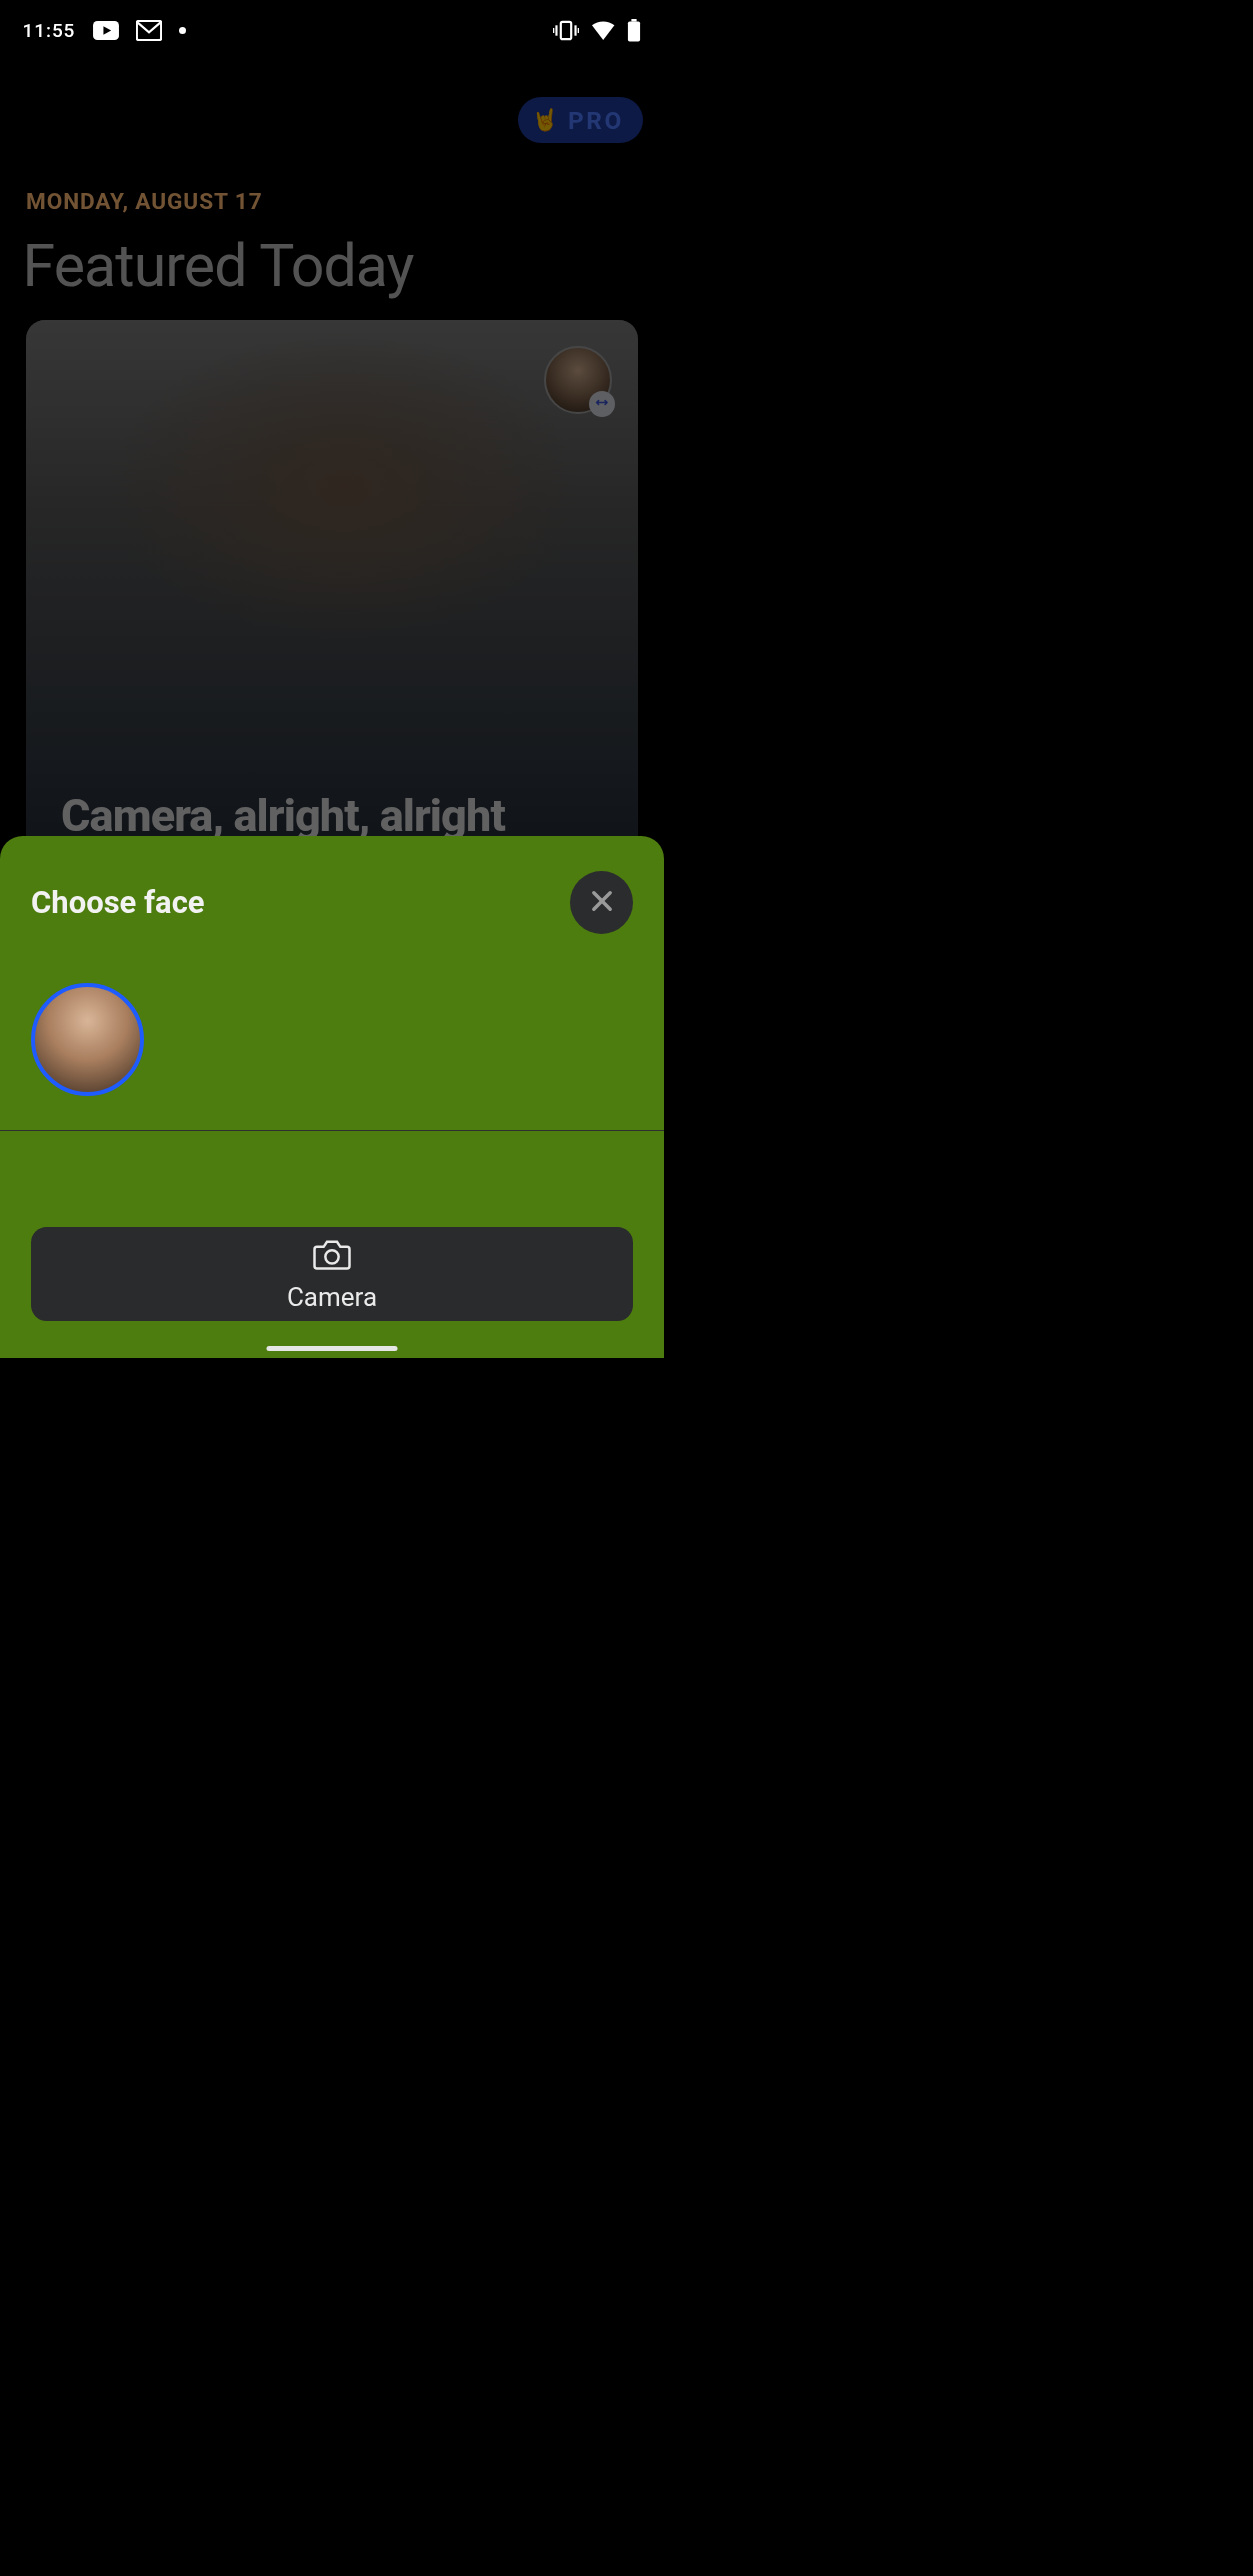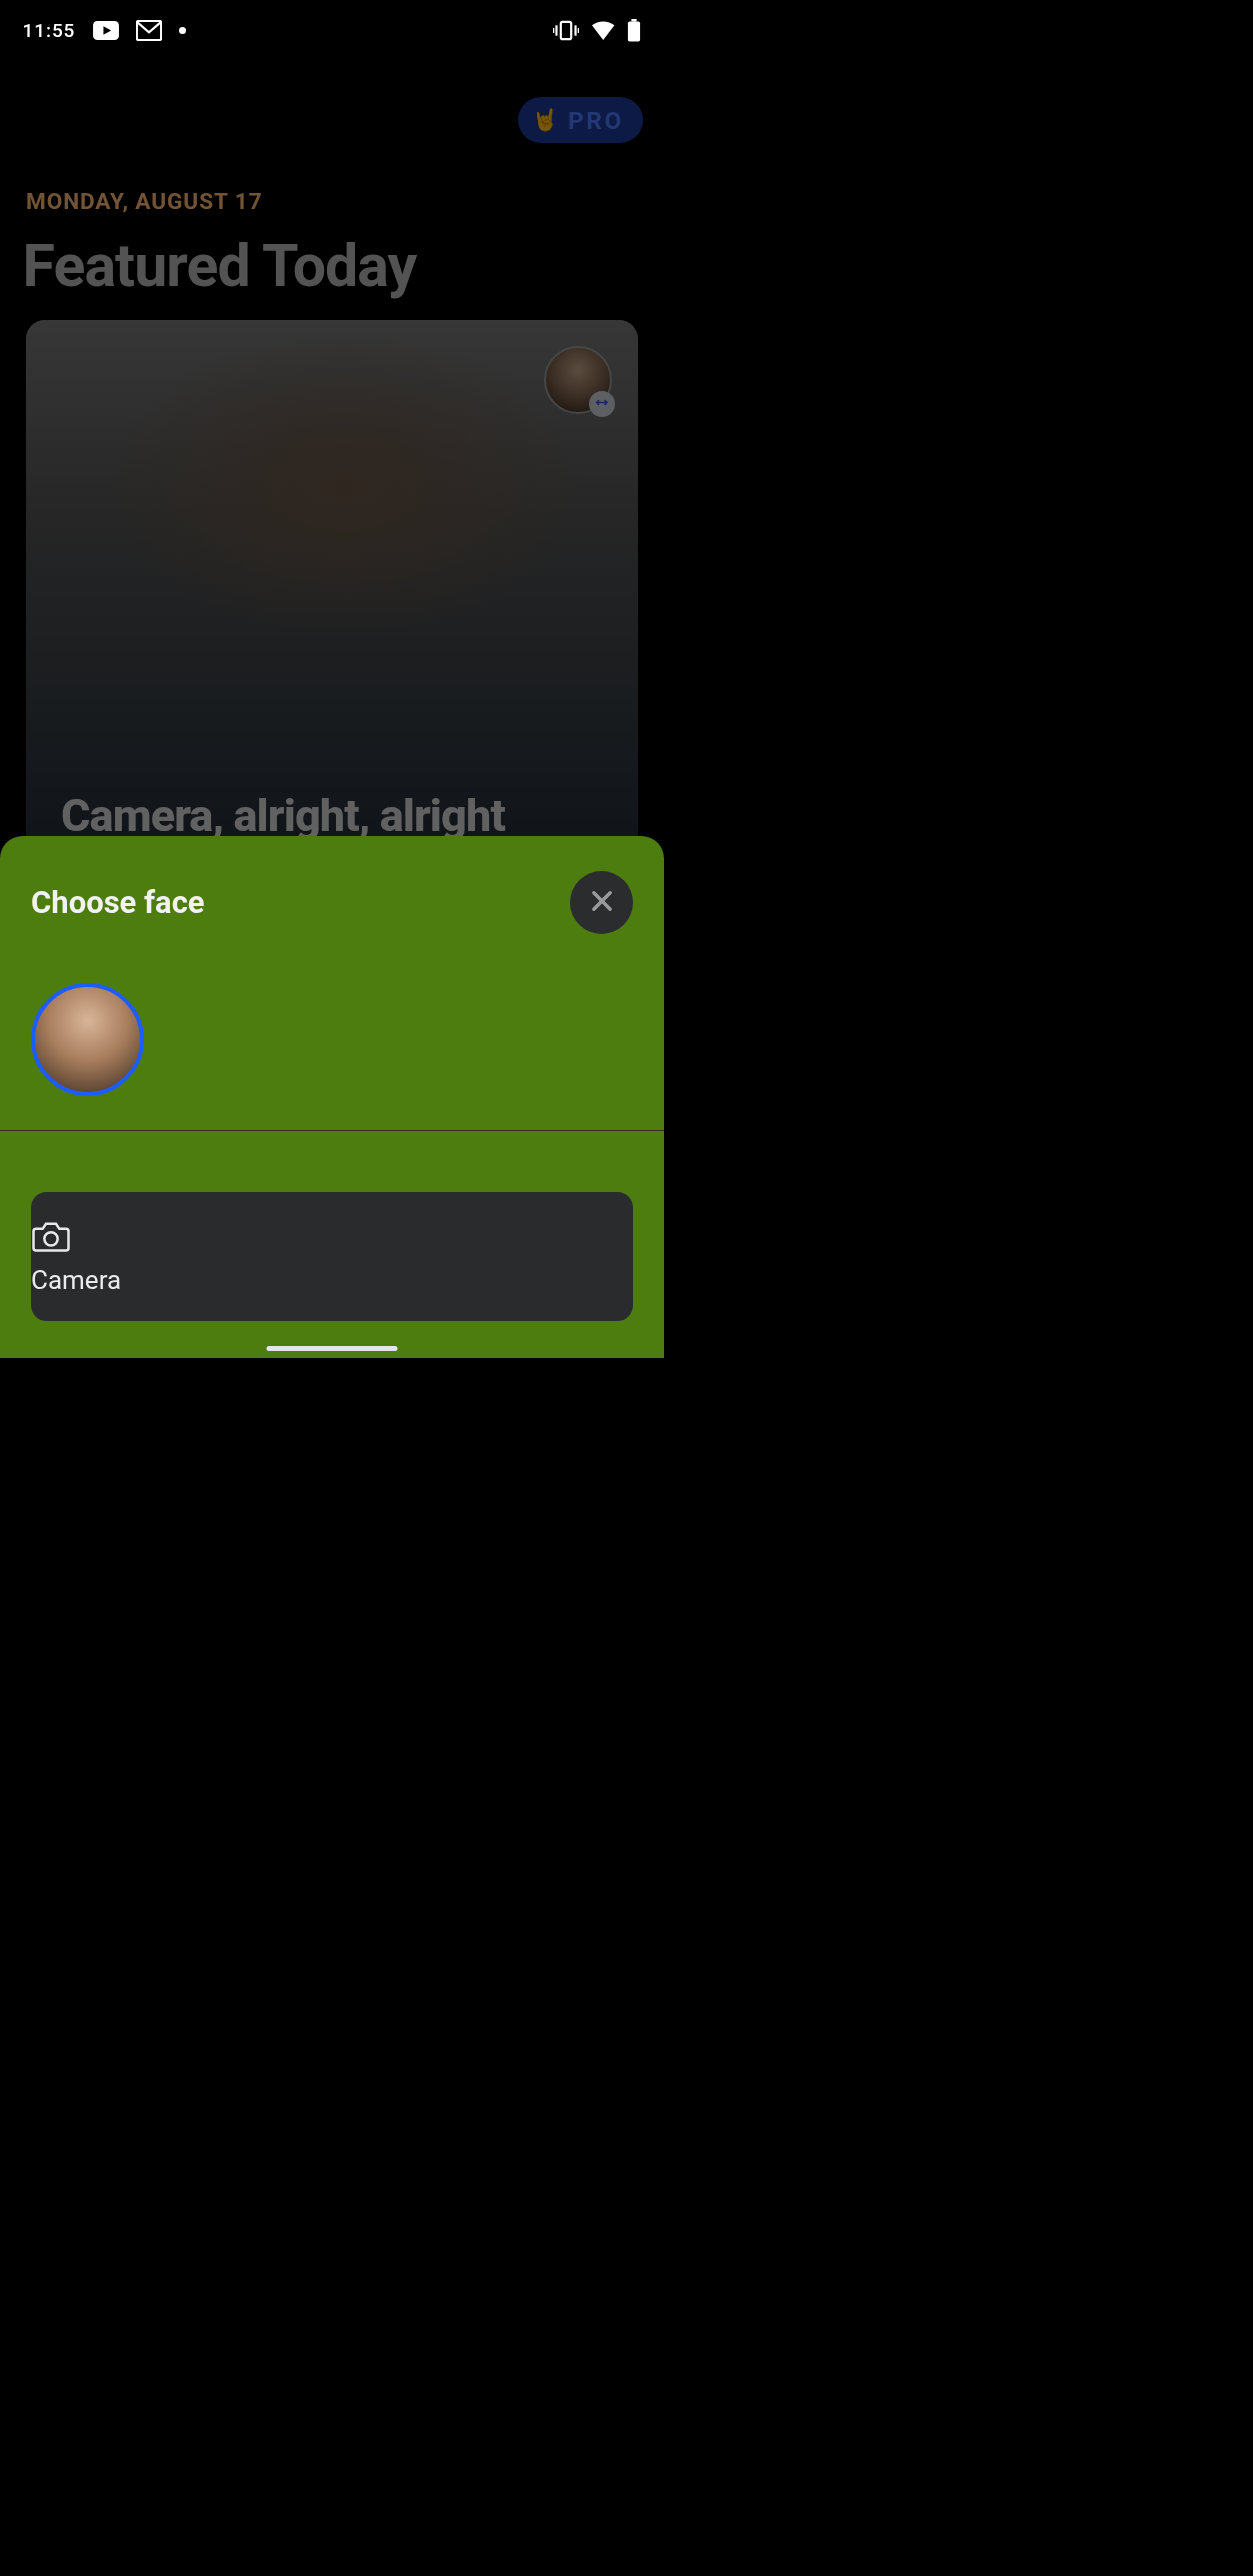--- a/index.html
+++ b/index.html
@@ -55,21 +55,21 @@
   .pro-badge .emoji { font-size: 21px; filter: saturate(1.2); }
 
   .date-line {
     margin: 110px 0 0 26px;
     font-size: 22.6px; font-weight: 700;
     letter-spacing: 0.9px;
     color: #fdba74;
   }
   .page-title {
     margin: 15.7px 0 0 22.6px;
-    font-size: 59px; font-weight: 700;
+    font-size: 59px; font-weight: 400;
     color: #b9b9b9;
     letter-spacing: -0.9px;
   }
 
   .feature-card {
     position: absolute; left: 26px; right: 26px; top: 320px;
     height: 557px;
     border-radius: 19px;
     overflow: hidden;
     background: #3a3a3a;
@@ -138,25 +138,25 @@
     position: absolute; left: 0; right: 0; top: 294px;
     height: 0.9px; background: #2e2f31;
   }
 
   .actions {
     position: absolute; left: 31px; right: 31px; bottom: 37px;
     display: flex; gap: 31px;
   }
   .action-btn {
     flex: 1;
-    height: 129px;
+    height: 94px;
     background: #2a2b2d;
     border-radius: 15.7px;
     display: flex; flex-direction: column;
-    justify-content: center;
+    align-items: center; justify-content: center;
     gap: 8.7px;
     cursor: pointer;
   }
   .action-btn svg { width: 40px; height: 35px; }
   .action-label { font-size: 26px; color: #eaeaea; }
 
   
   .nav-handle {
     position: absolute; bottom: 7px; left: 50%;
     transform: translateX(-50%);

